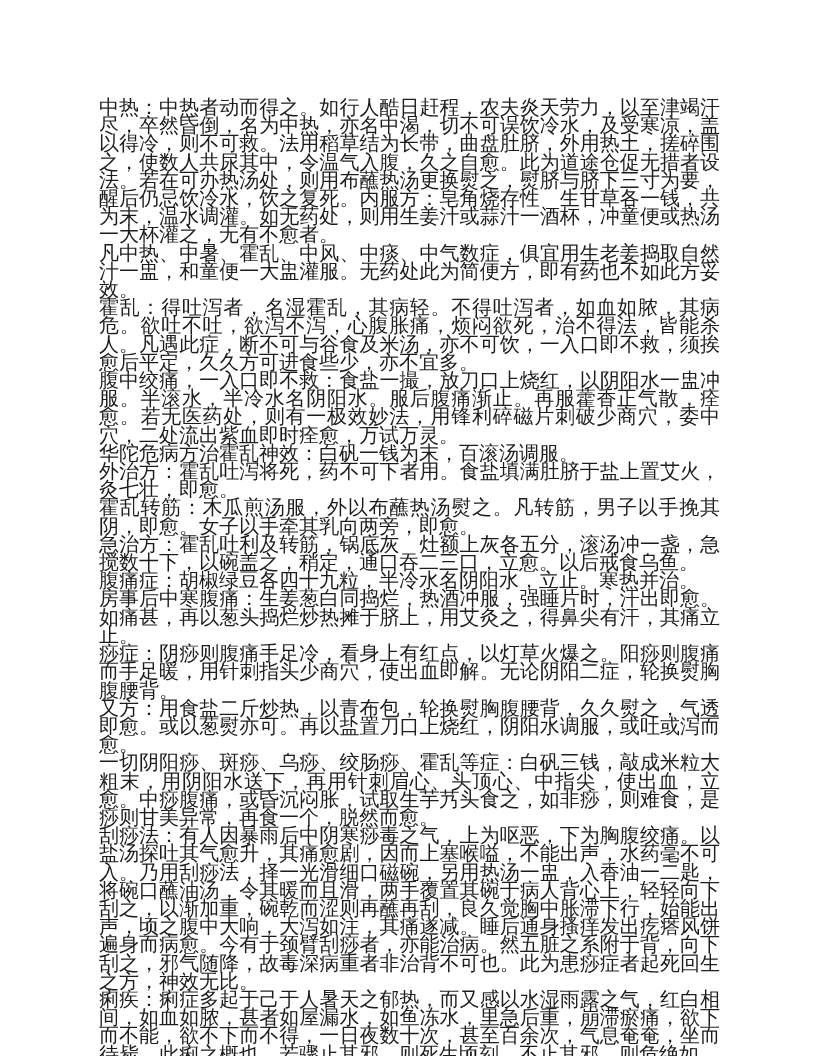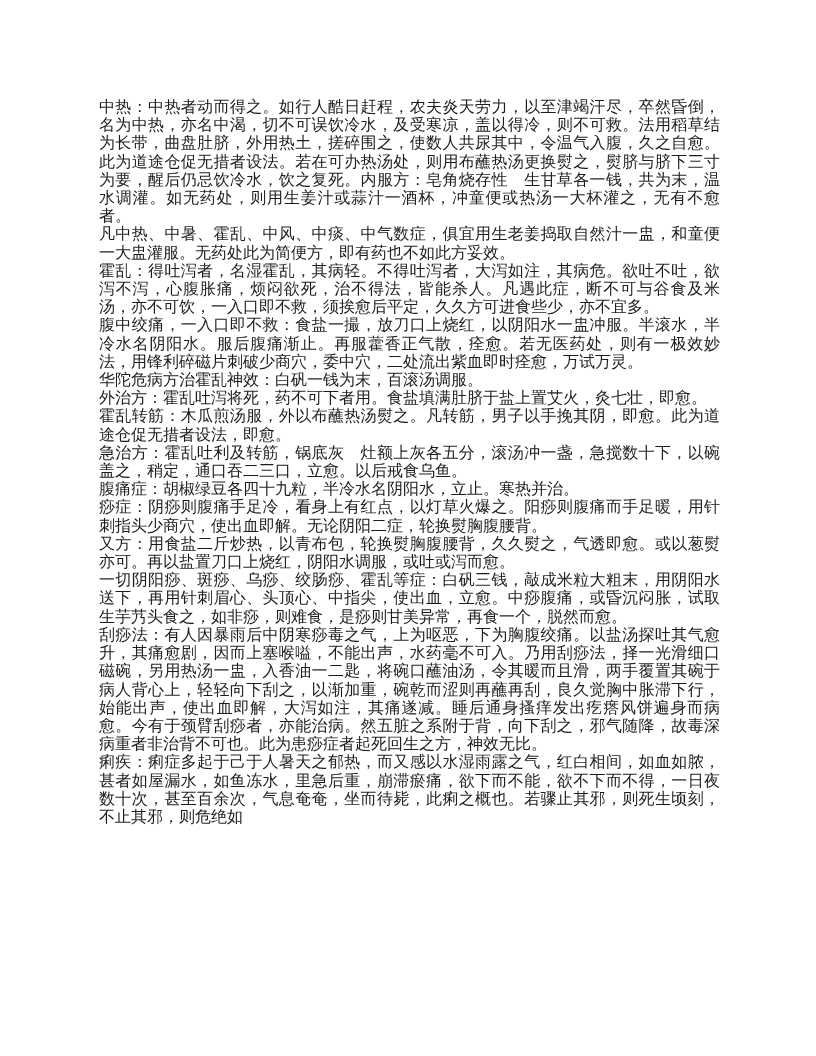--- a/index.html
+++ b/index.html
@@ -16,40 +16,41 @@
     box-sizing: border-box;
     width: 816px;
     height: 1056px;
     padding: 98px 96px 0 99px;
     background: #ffffff;
   }
   .para {
     margin: 0;
     padding: 0;
     font-family: "Liberation Serif", "DejaVu Serif", serif;
-    font-size: 16px;
+    font-size: 20px;
     line-height: 18.2px;
     color: #1c1c1c;
     text-align: justify;
     text-justify: inter-ideograph;
     word-break: break-all;
     overflow-wrap: break-word;
   }
 </style>
 </head>
 <body>
 
 <div class="page">
   <p class="para">中热：中热者动而得之。如行人酷日赶程，农夫炎天劳力，以至津竭汗尽，卒然昏倒，名为中热，亦名中渴，切不可误饮冷水，及受寒凉，盖以得冷，则不可救。法用稻草结为长带，曲盘肚脐，外用热土，搓碎围之，使数人共尿其中，令温气入腹，久之自愈。此为道途仓促无措者设法。若在可办热汤处，则用布蘸热汤更换熨之，熨脐与脐下三寸为要，醒后仍忌饮冷水，饮之复死。内服方：皂角烧存性　生甘草各一钱，共为末，温水调灌。如无药处，则用生姜汁或蒜汁一酒杯，冲童便或热汤一大杯灌之，无有不愈者。</p>
   <p class="para">凡中热、中暑、霍乱、中风、中痰、中气数症，俱宜用生老姜捣取自然汁一盅，和童便一大盅灌服。无药处此为简便方，即有药也不如此方妥效。</p>
-  <p class="para">霍乱：得吐泻者，名湿霍乱，其病轻。不得吐泻者，大泻如注，其病危。欲吐不吐，欲泻不泻，心腹胀痛，烦闷欲死，治不得法，皆能杀人。凡遇此症，断不可与谷食及米汤，亦不可饮，一入口即不救，须挨愈后平定，久久方可进食些少，亦不宜多。</p>
+  <p class="para">霍乱：得吐泻者，名湿霍乱，其病轻。不得吐泻者，如血如脓，其病危。欲吐不吐，欲泻不泻，心腹胀痛，烦闷欲死，治不得法，皆能杀人。凡遇此症，断不可与谷食及米汤，亦不可饮，一入口即不救，须挨愈后平定，久久方可进食些少，亦不宜多。</p>
   <p class="para">腹中绞痛，一入口即不救：食盐一撮，放刀口上烧红，以阴阳水一盅冲服。半滚水，半冷水名阴阳水。服后腹痛渐止。再服藿香正气散，痊愈。若无医药处，则有一极效妙法，用锋利碎磁片刺破少商穴，委中穴，二处流出紫血即时痊愈，万试万灵。</p>
   <p class="para">华陀危病方治霍乱神效：白矾一钱为末，百滚汤调服。</p>
   <p class="para">外治方：霍乱吐泻将死，药不可下者用。食盐填满肚脐于盐上置艾火，灸七壮，即愈。</p>
-  <p class="para">霍乱转筋：木瓜煎汤服，外以布蘸热汤熨之。凡转筋，男子以手挽其阴，即愈。此为道途仓促无措者设法，即愈。</p>
+  <p class="para">霍乱转筋：木瓜煎汤服，外以布蘸热汤熨之。凡转筋，男子以手挽其阴，即愈。女子以手牵其乳向两旁，即愈。</p>
   <p class="para">急治方：霍乱吐利及转筋，锅底灰　灶额上灰各五分，滚汤冲一盏，急搅数十下，以碗盖之，稍定，通口吞二三口，立愈。以后戒食乌鱼。</p>
   <p class="para">腹痛症：胡椒绿豆各四十九粒，半冷水名阴阳水，立止。寒热并治。</p>
+  <p class="para">房事后中寒腹痛：生姜葱白同捣烂，热酒冲服，强睡片时，汗出即愈。如痛甚，再以葱头捣烂炒热摊于脐上，用艾灸之，得鼻尖有汗，其痛立止。</p>
   <p class="para">痧症：阴痧则腹痛手足冷，看身上有红点，以灯草火爆之。阳痧则腹痛而手足暖，用针刺指头少商穴，使出血即解。无论阴阳二症，轮换熨胸腹腰背。</p>
   <p class="para">又方：用食盐二斤炒热，以青布包，轮换熨胸腹腰背，久久熨之，气透即愈。或以葱熨亦可。再以盐置刀口上烧红，阴阳水调服，或吐或泻而愈。</p>
   <p class="para">一切阴阳痧、斑痧、乌痧、绞肠痧、霍乱等症：白矾三钱，敲成米粒大粗末，用阴阳水送下，再用针刺眉心、头顶心、中指尖，使出血，立愈。中痧腹痛，或昏沉闷胀，试取生芋艿头食之，如非痧，则难食，是痧则甘美异常，再食一个，脱然而愈。</p>
-  <p class="para">刮痧法：有人因暴雨后中阴寒痧毒之气，上为呕恶，下为胸腹绞痛。以盐汤探吐其气愈升，其痛愈剧，因而上塞喉嗌，不能出声，水药毫不可入。乃用刮痧法，择一光滑细口磁碗，另用热汤一盅，入香油一二匙，将碗口蘸油汤，令其暖而且滑，两手覆置其碗于病人背心上，轻轻向下刮之，以渐加重，碗乾而涩则再蘸再刮，良久觉胸中胀滞下行，始能出声，使出血即解，大泻如注，其痛遂减。睡后通身搔痒发出疙瘩风饼遍身而病愈。今有于颈臂刮痧者，亦能治病。然五脏之系附于背，向下刮之，邪气随降，故毒深病重者非治背不可也。此为患痧症者起死回生之方，神效无比。</p>
+  <p class="para">刮痧法：有人因暴雨后中阴寒痧毒之气，上为呕恶，下为胸腹绞痛。以盐汤探吐其气愈升，其痛愈剧，因而上塞喉嗌，不能出声，水药毫不可入。乃用刮痧法，择一光滑细口磁碗，另用热汤一盅，入香油一二匙，将碗口蘸油汤，令其暖而且滑，两手覆置其碗于病人背心上，轻轻向下刮之，以渐加重，碗乾而涩则再蘸再刮，良久觉胸中胀滞下行，始能出声，顷之腹中大响，大泻如注，其痛遂减。睡后通身搔痒发出疙瘩风饼遍身而病愈。今有于颈臂刮痧者，亦能治病。然五脏之系附于背，向下刮之，邪气随降，故毒深病重者非治背不可也。此为患痧症者起死回生之方，神效无比。</p>
   <p class="para">痢疾：痢症多起于己于人暑天之郁热，而又感以水湿雨露之气，红白相间，如血如脓，甚者如屋漏水，如鱼冻水，里急后重，崩滞瘀痛，欲下而不能，欲不下而不得，一日夜数十次，甚至百余次，气息奄奄，坐而待毙，此痢之概也。若骤止其邪，则死生顷刻，不止其邪，则危绝如</p>
 </div>
 
 </body></html>

